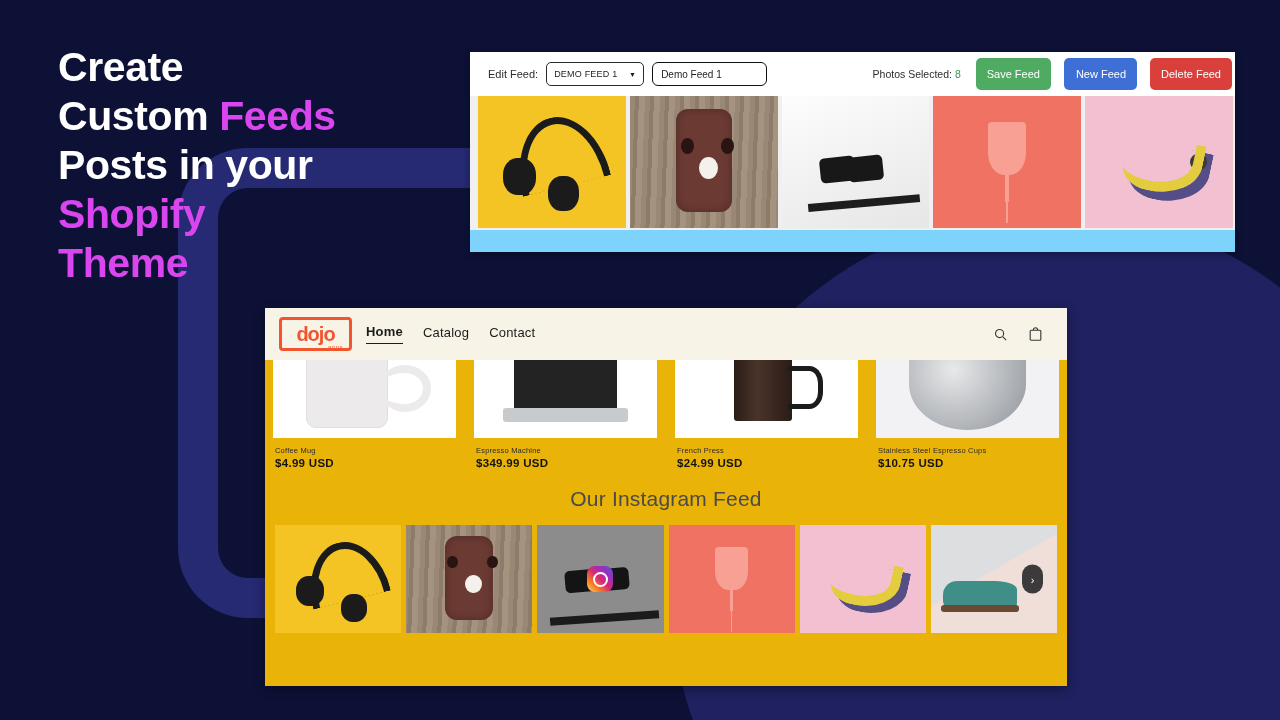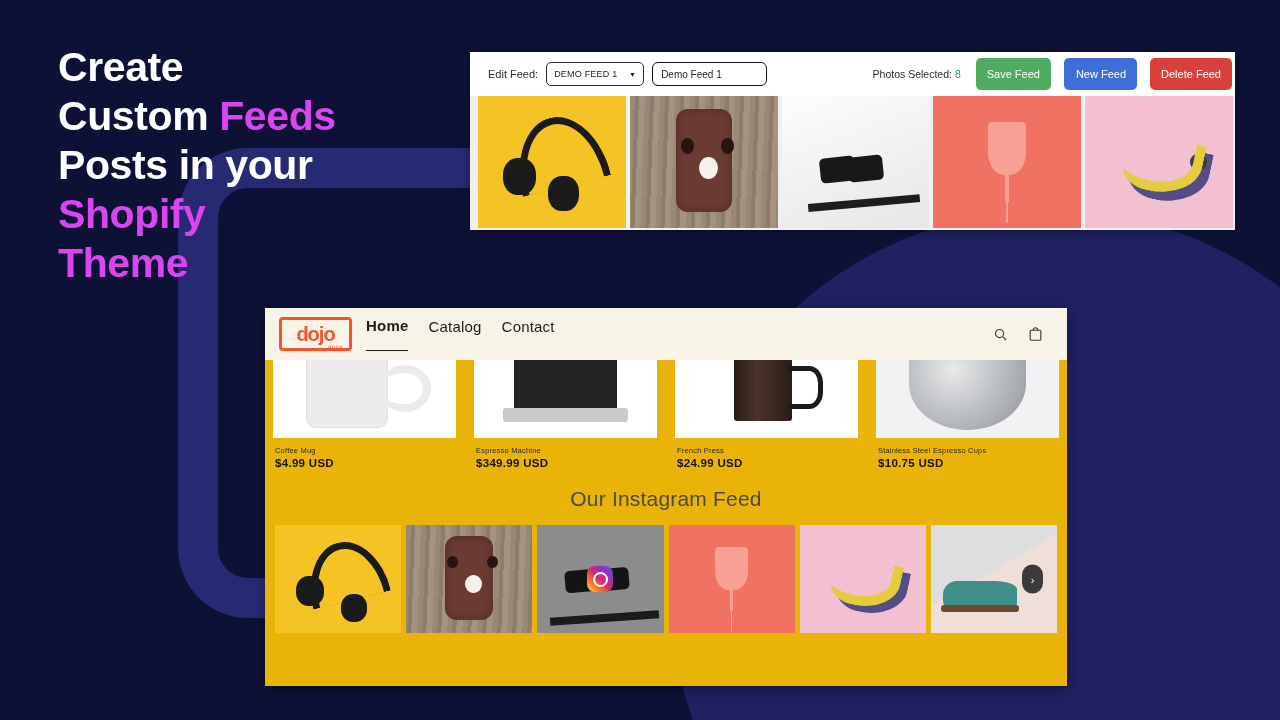--- a/index.html
+++ b/index.html
@@ -48,22 +48,22 @@
     letter-spacing:-0.4px;
     z-index:5;
     margin-left:8px;
   }
   .headline .accent { color:#d946ef; }
 
   
   .admin-panel {
     position:absolute;
     left:470px; top:52px;
-    width:765px; height:178px;
-    background:#84cc16;
+    width:765px; height:200px;
+    background:#7dd3fc;
     box-shadow:0 2px 7px rgba(0,0,0,0.35);
     z-index:10;
     overflow:hidden;
   }
   .admin-toolbar {
     height:44px;
     display:flex;
     align-items:center;
     padding:0 3px 0 18px;
     gap:8px;
@@ -163,22 +163,22 @@
   }
   .logo-sub {
     position:absolute;
     bottom:-2px; right:6px;
     color:#f2542d;
     font-size:6px;
     letter-spacing:0.5px;
   }
   .store-nav { display:flex; gap:20px; align-items:center; }
   .nav-link {
-    font-size:15px; color:#1c1c1c; letter-spacing:0.2px;
-    padding-bottom:16px; cursor:pointer;
+    font-size:13px; color:#1c1c1c; letter-spacing:0.2px;
+    padding-bottom:4px; cursor:pointer;
   }
   .nav-link.active { border-bottom:1.5px solid #1c1c1c; font-weight:bold; }
   .header-spacer { flex:1; }
   .header-icons { display:flex; gap:20px; align-items:center; }
   .icon-btn { cursor:pointer; line-height:0; }
 
   .product-row {
     display:flex;
     gap:18px;
     padding:0 8px;

